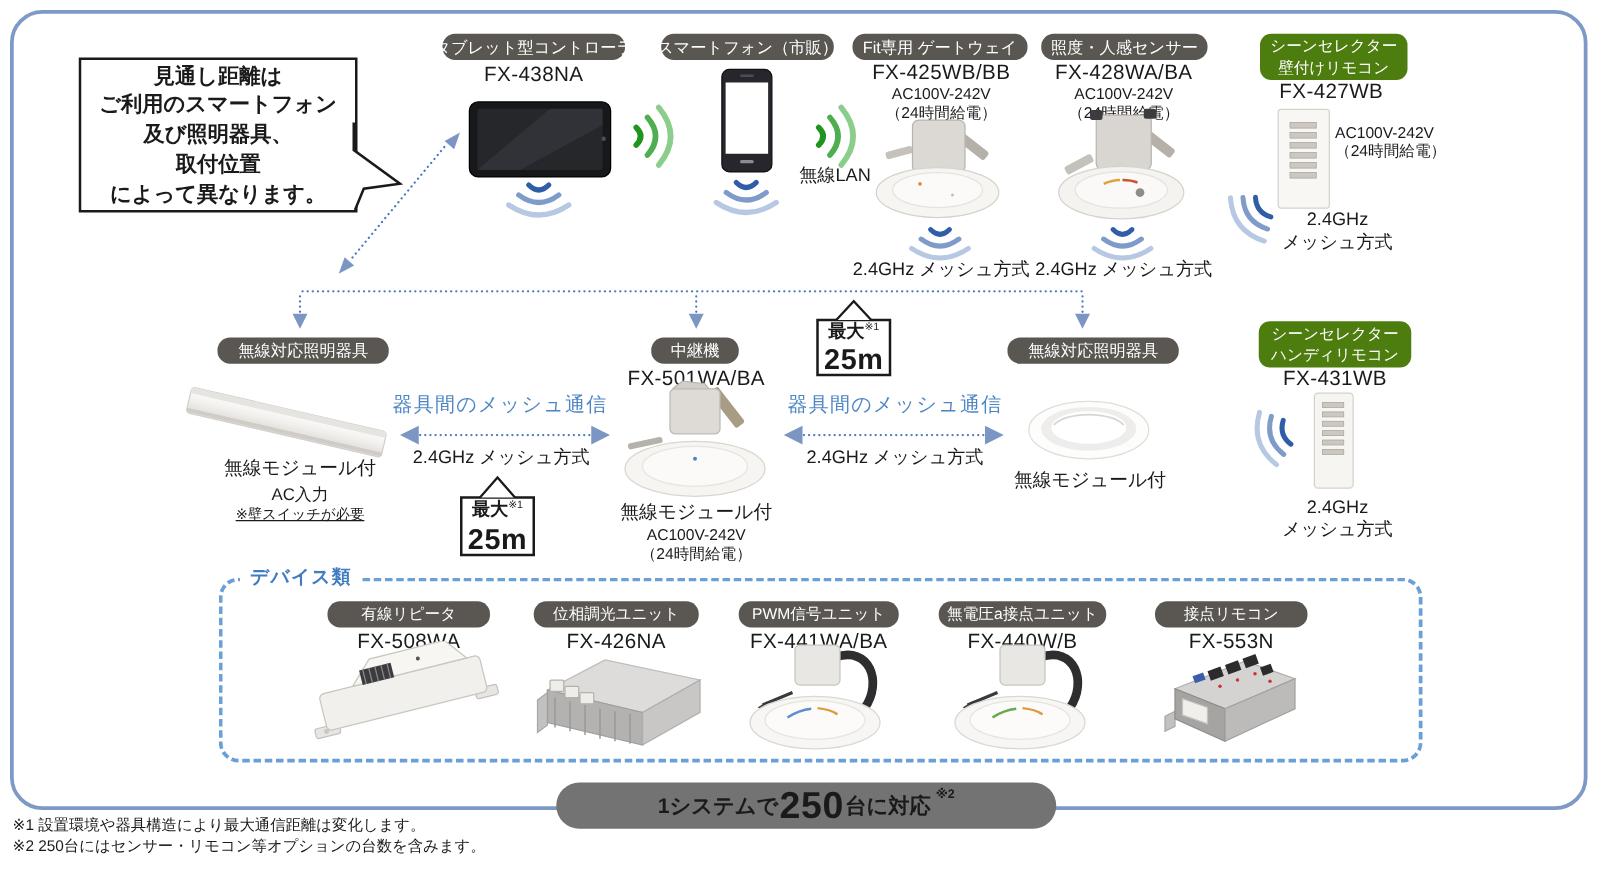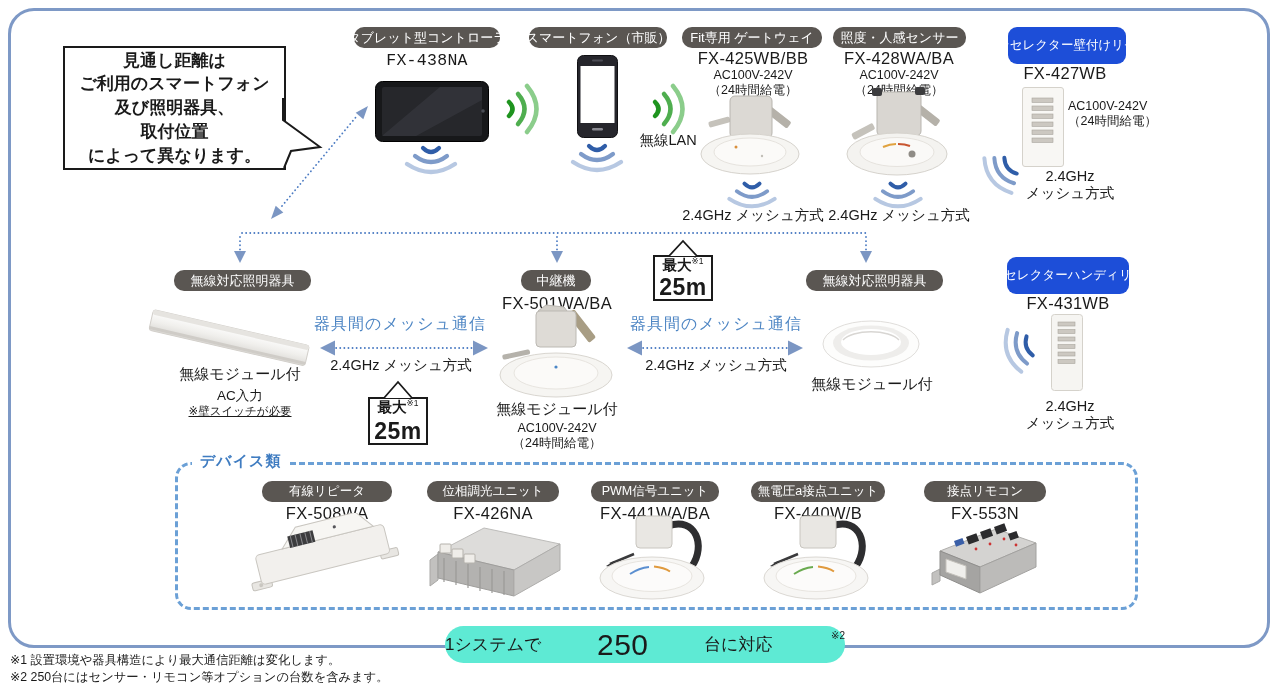--- a/index.html
+++ b/index.html
@@ -9,22 +9,22 @@
   }
   .abs{position:absolute;}
   .ctr{transform:translateX(-50%);text-align:center;white-space:nowrap;}
   .frame{border:3px solid #7e99c6;border-radius:26px;box-sizing:border-box;}
   .badge{
     background:#5a5652;color:#fff;border-radius:10px;height:21px;
     display:flex;align-items:center;justify-content:center;
     font-size:13px;white-space:nowrap;box-sizing:border-box;
   }
   .badge2{
-    background:#1d4ed8;color:#fff;border-radius:9px;height:37px;
-    display:flex;flex-direction:row;align-items:center;justify-content:center;
+    background:#4d7c0f;color:#fff;border-radius:9px;height:37px;
+    display:flex;flex-direction:column;align-items:center;justify-content:center;
     font-size:12.5px;line-height:1.35;white-space:nowrap;box-sizing:border-box;
   }
   .model{font-size:16.5px;letter-spacing:.3px;}
   .sub{font-size:12.5px;}
   .mesh{font-size:14.5px;}
   .cap{font-size:15px;}
   .bluetitle{font-size:16px;color:#4e86c4;font-weight:500;letter-spacing:1px;}
   .maxbox{
     background:#fff;border:2px solid #1a1a1a;box-sizing:border-box;
     display:flex;flex-direction:column;align-items:center;justify-content:space-between;line-height:1.05;
@@ -33,22 +33,22 @@
   .maxbox .t sup{font-size:8.5px;font-weight:normal;}
   .maxbox .v{font-size:23px;font-weight:bold;letter-spacing:.5px;}
   .bubble{
     background:#fff;border:2px solid #1a1a1a;box-sizing:border-box;
     display:flex;flex-direction:column;align-items:center;justify-content:center;
     font-weight:bold;font-size:17px;line-height:1.4;text-align:center;
   }
   .devbox{border:3px dashed #6ba0d6;border-radius:16px;box-sizing:border-box;}
   .devlabel{background:#fff;color:#3f7cc1;font-weight:bold;font-size:15px;padding:0 8px;letter-spacing:1px;}
   .banner{
-    background:#5eead4;border-radius:19px;display:flex;align-items:center;justify-content:space-between;
-    font-weight:normal;z-index:6;
+    background:#737373;border-radius:19px;display:flex;align-items:center;justify-content:center;
+    font-weight:bold;z-index:6;
   }
   .banner .s1{font-size:17px;}
   .banner .s2{font-size:30px;letter-spacing:.5px;margin:0 1px;}
   .banner .s3{font-size:17px;}
   .banner .s4{font-size:10px;align-self:flex-start;margin:4px 0 0 4px;}
   .foot{font-size:12.3px;white-space:nowrap;}
   svg.ov{position:absolute;left:0;top:0;z-index:5;pointer-events:none;}
 </style>
 </head>
 <body>
@@ -59,21 +59,21 @@
 
   <div class="abs bubble" style="left:63px;top:46px;width:223px;height:124px;">
     <div>見通し距離は</div>
     <div>ご利用のスマートフォン</div>
     <div>及び照明器具、</div>
     <div>取付位置</div>
     <div>によって異なります。</div>
   </div>
 
   <div class="abs badge" style="left:354px;top:27px;width:146px;">タブレット型コントローラ</div>
-  <div class="abs ctr model" style="left:427px;top:51px;font-family:Liberation Mono, monospace;">FX-438NA</div>
+  <div class="abs ctr model" style="left:427px;top:51px;">FX-438NA</div>
 
   <div class="abs badge" style="left:529px;top:27px;width:138px;">スマートフォン（市販）</div>
   <div class="abs ctr mesh" style="left:668px;top:131px;">無線LAN</div>
 
   <div class="abs badge" style="left:682px;top:27px;width:140px;">Fit専用 ゲートウェイ</div>
   <div class="abs ctr model" style="left:753px;top:49px;">FX-425WB/BB</div>
   <div class="abs ctr sub" style="left:753px;top:68px;">AC100V-242V</div>
   <div class="abs ctr sub" style="left:753px;top:82px;">（24時間給電）</div>
   <div class="abs ctr mesh" style="left:753px;top:206px;">2.4GHz メッシュ方式</div>
 

